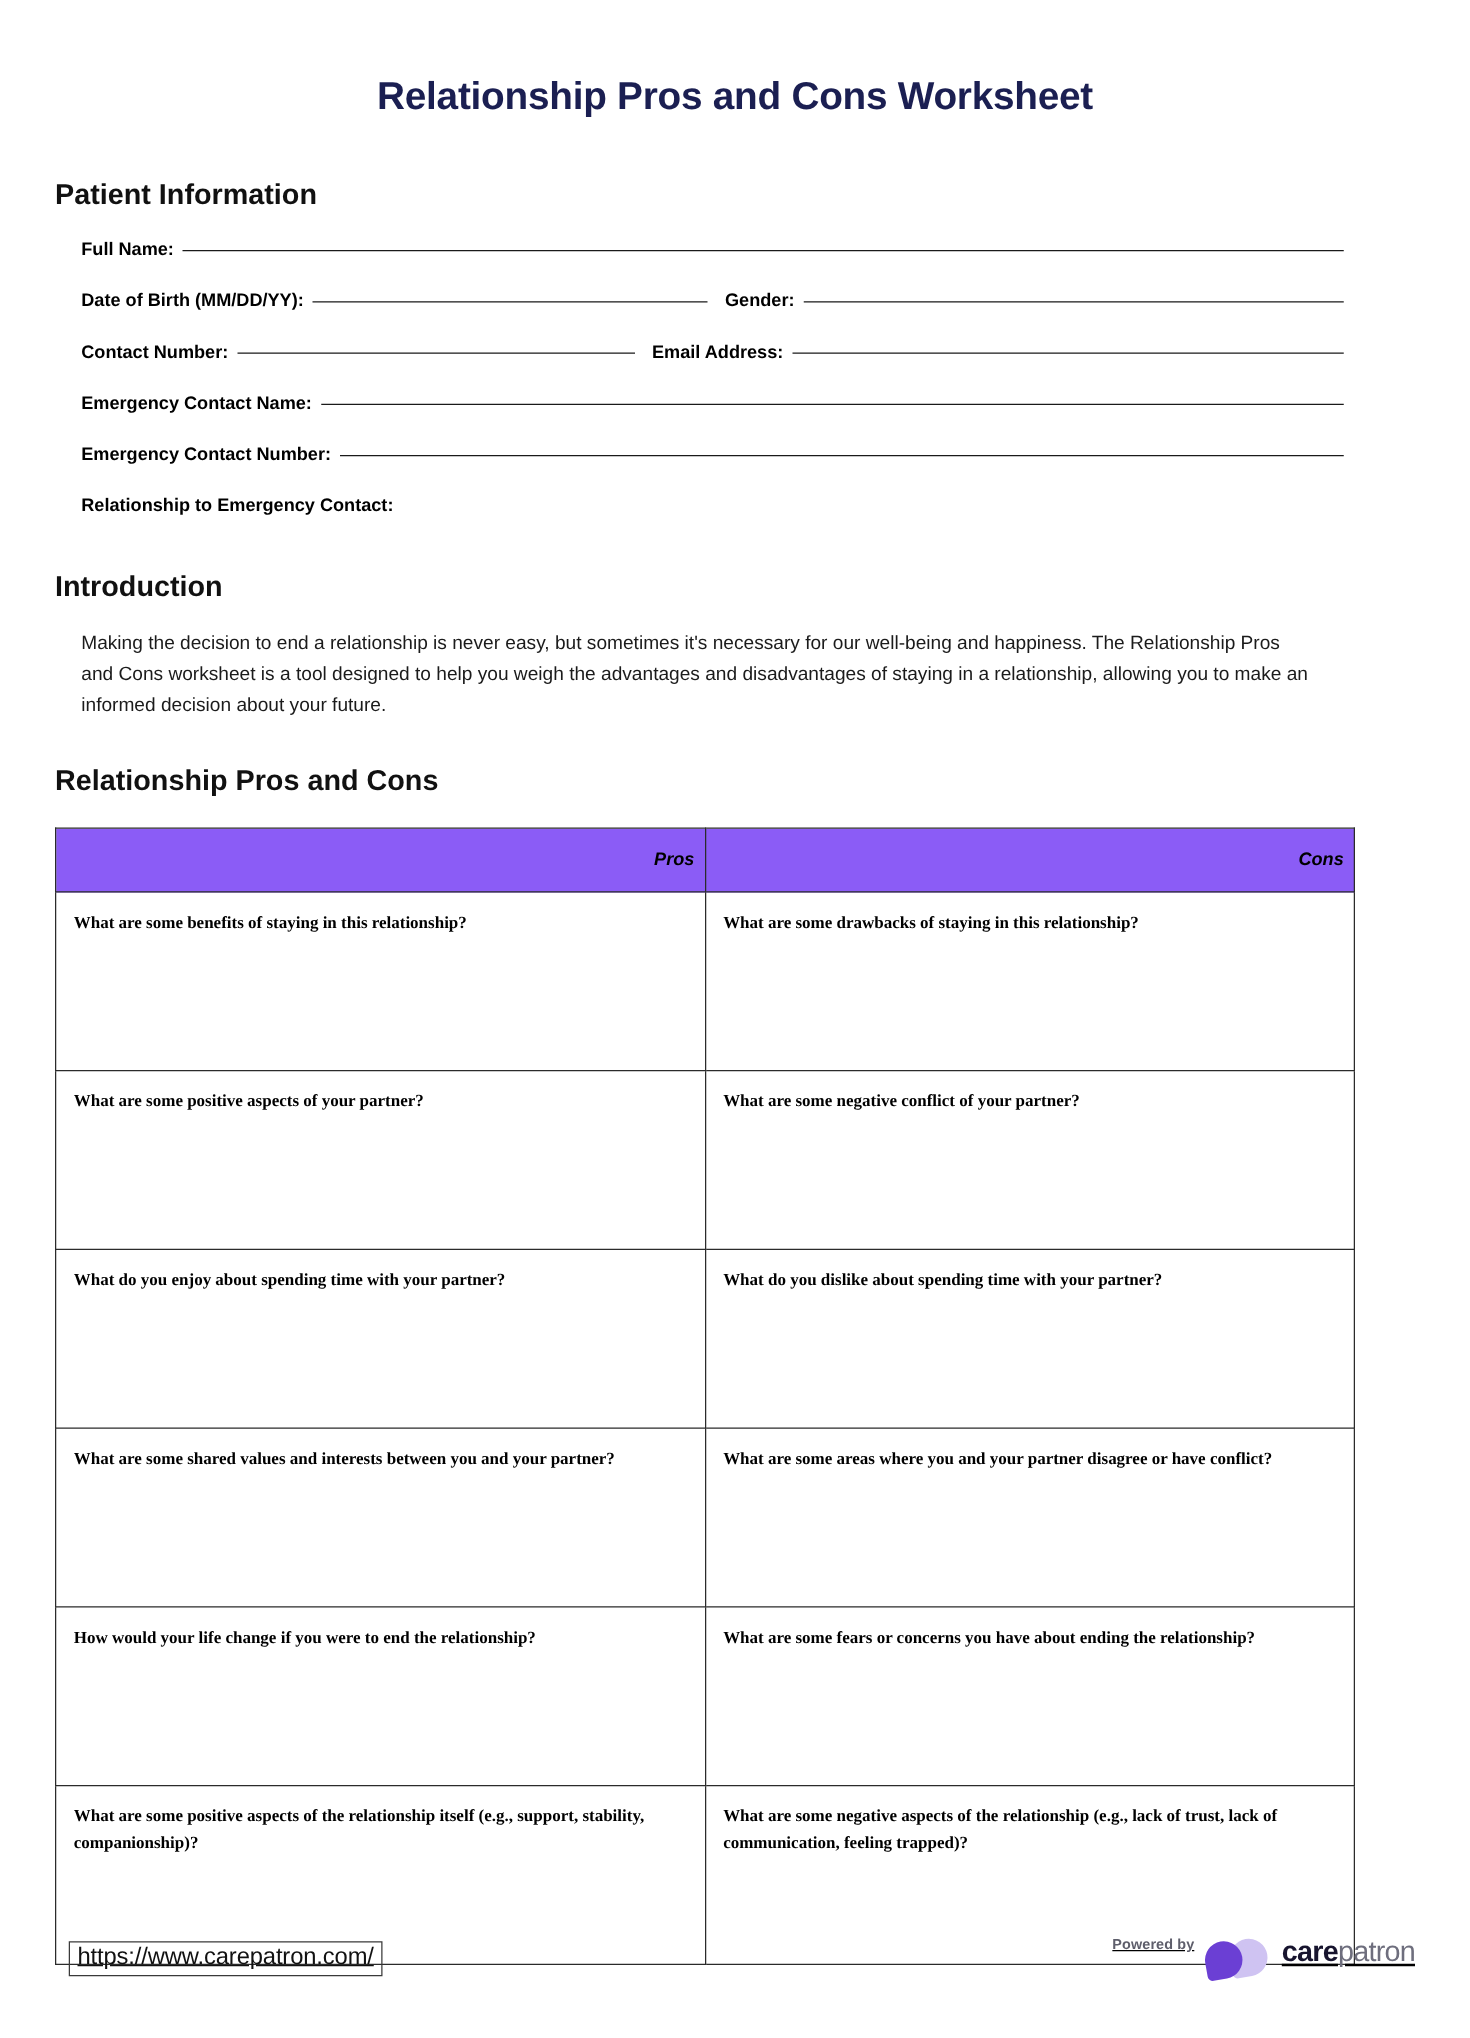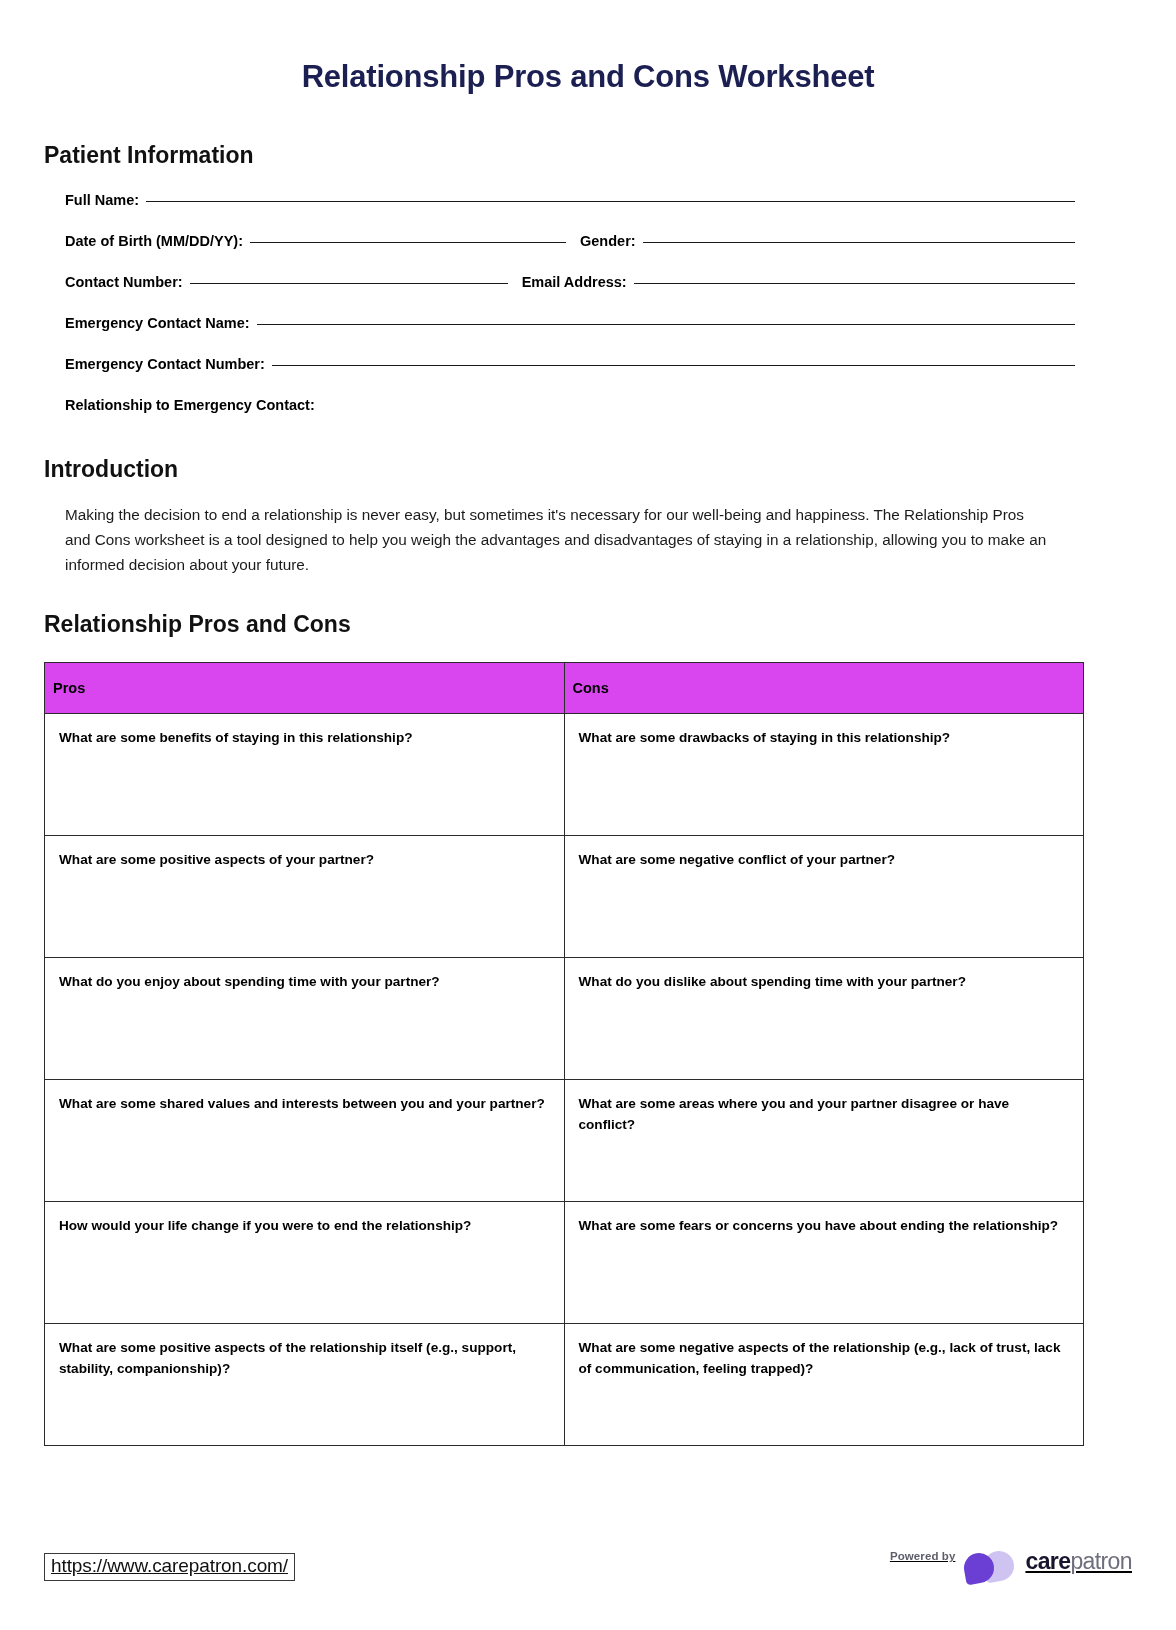--- a/index.html
+++ b/index.html
@@ -89,44 +89,45 @@
 
   
   .pc-table {
     margin-top: 24px;
     width: 1040px;
     border-collapse: collapse;
     table-layout: fixed;
     border: 1.6px solid #2b2b2b;
   }
   .pc-table th {
-    background: #d946ef;
+    background: #8b5cf6;
     border: 1.4px solid #2b2b2b;
-    text-align: left;
+    text-align: right;
     font-size: 14.5px;
     font-weight: bold;
     color: #000;
     padding: 17px 8px 17px 8px;
+    font-style: italic;
   }
   .pc-table td {
     border: 1.4px solid #2b2b2b;
     vertical-align: top;
     font-size: 13.6px;
     font-weight: bold;
     color: #000;
     padding: 13px 14px 0 14px;
     line-height: 1.55;
     height: 122px;
   }
-  .pc-table tr.tall td { height: 122px; }
+  .pc-table tr.tall td { height: 143px; font-family: Liberation Serif, serif; }
 
   
   .footer {
     position: absolute;
-    left: 44px;
+    left: 55px;
     right: 44px;
     bottom: 46px;
     height: 34px;
     display: flex;
     align-items: center;
     justify-content: space-between;
   }
   .url-box {
     border: 1.5px solid #3a3a3a;
     padding: 2px 6px 3px 6px;

